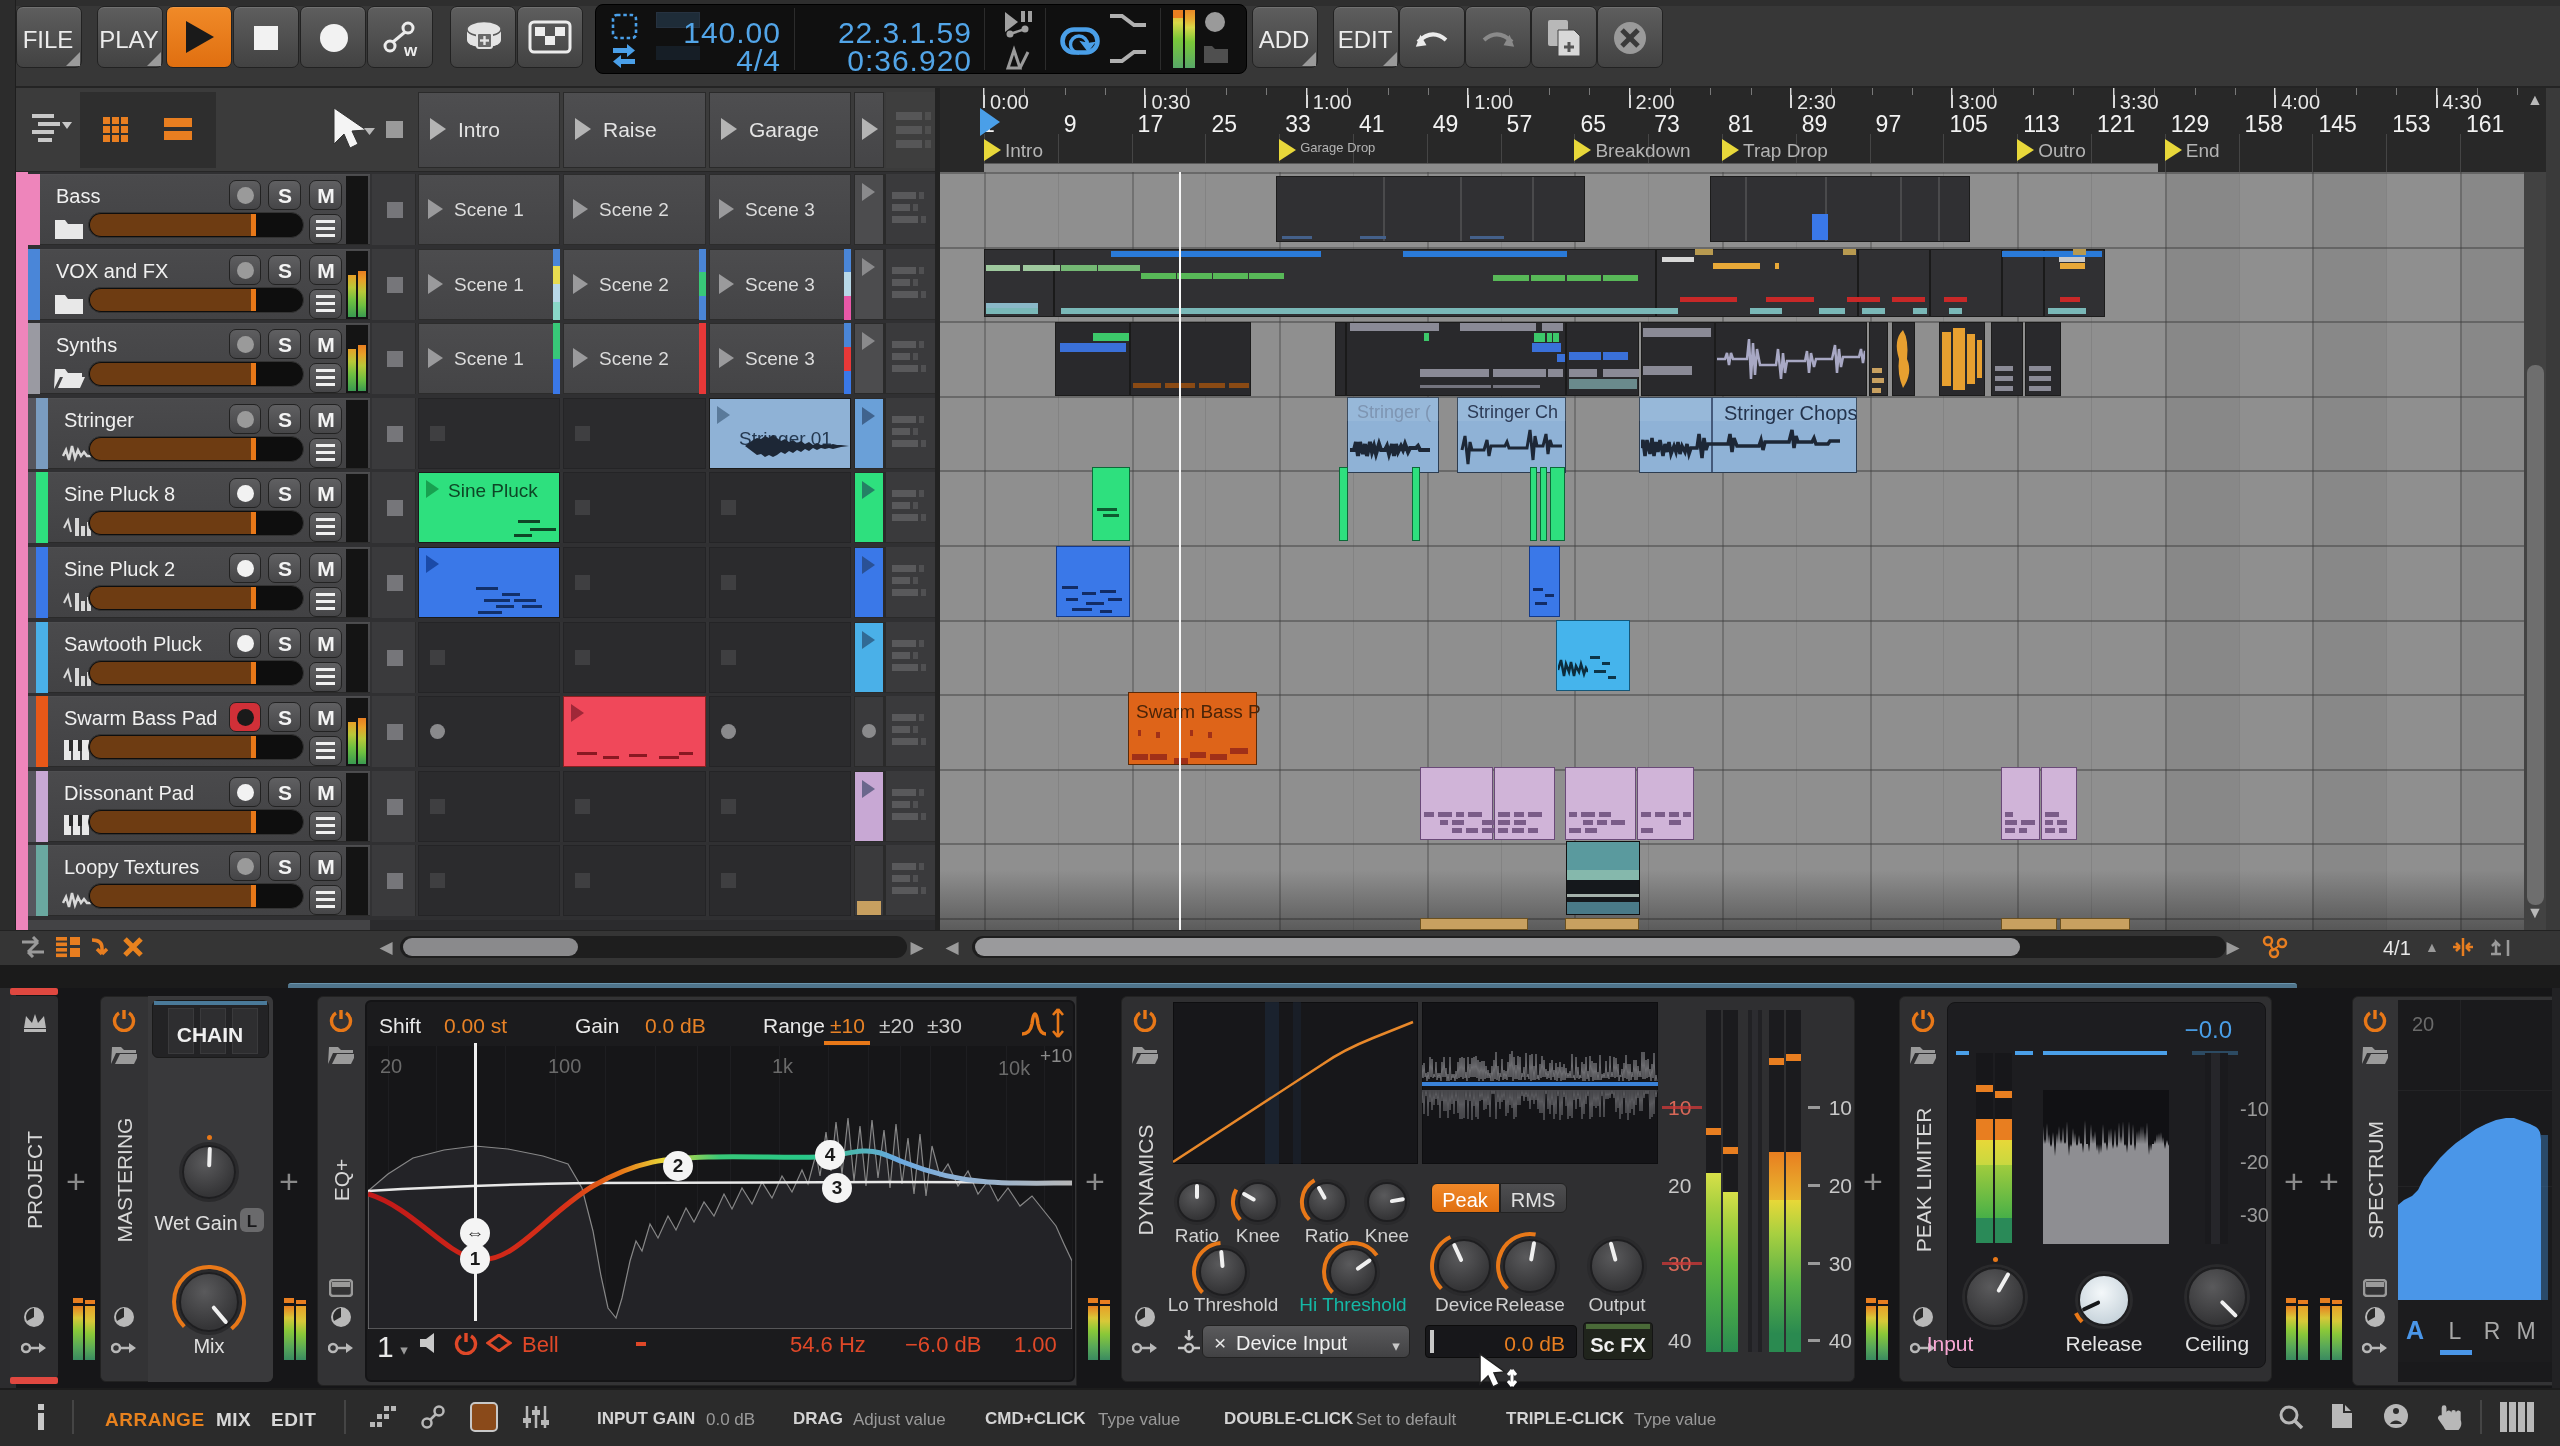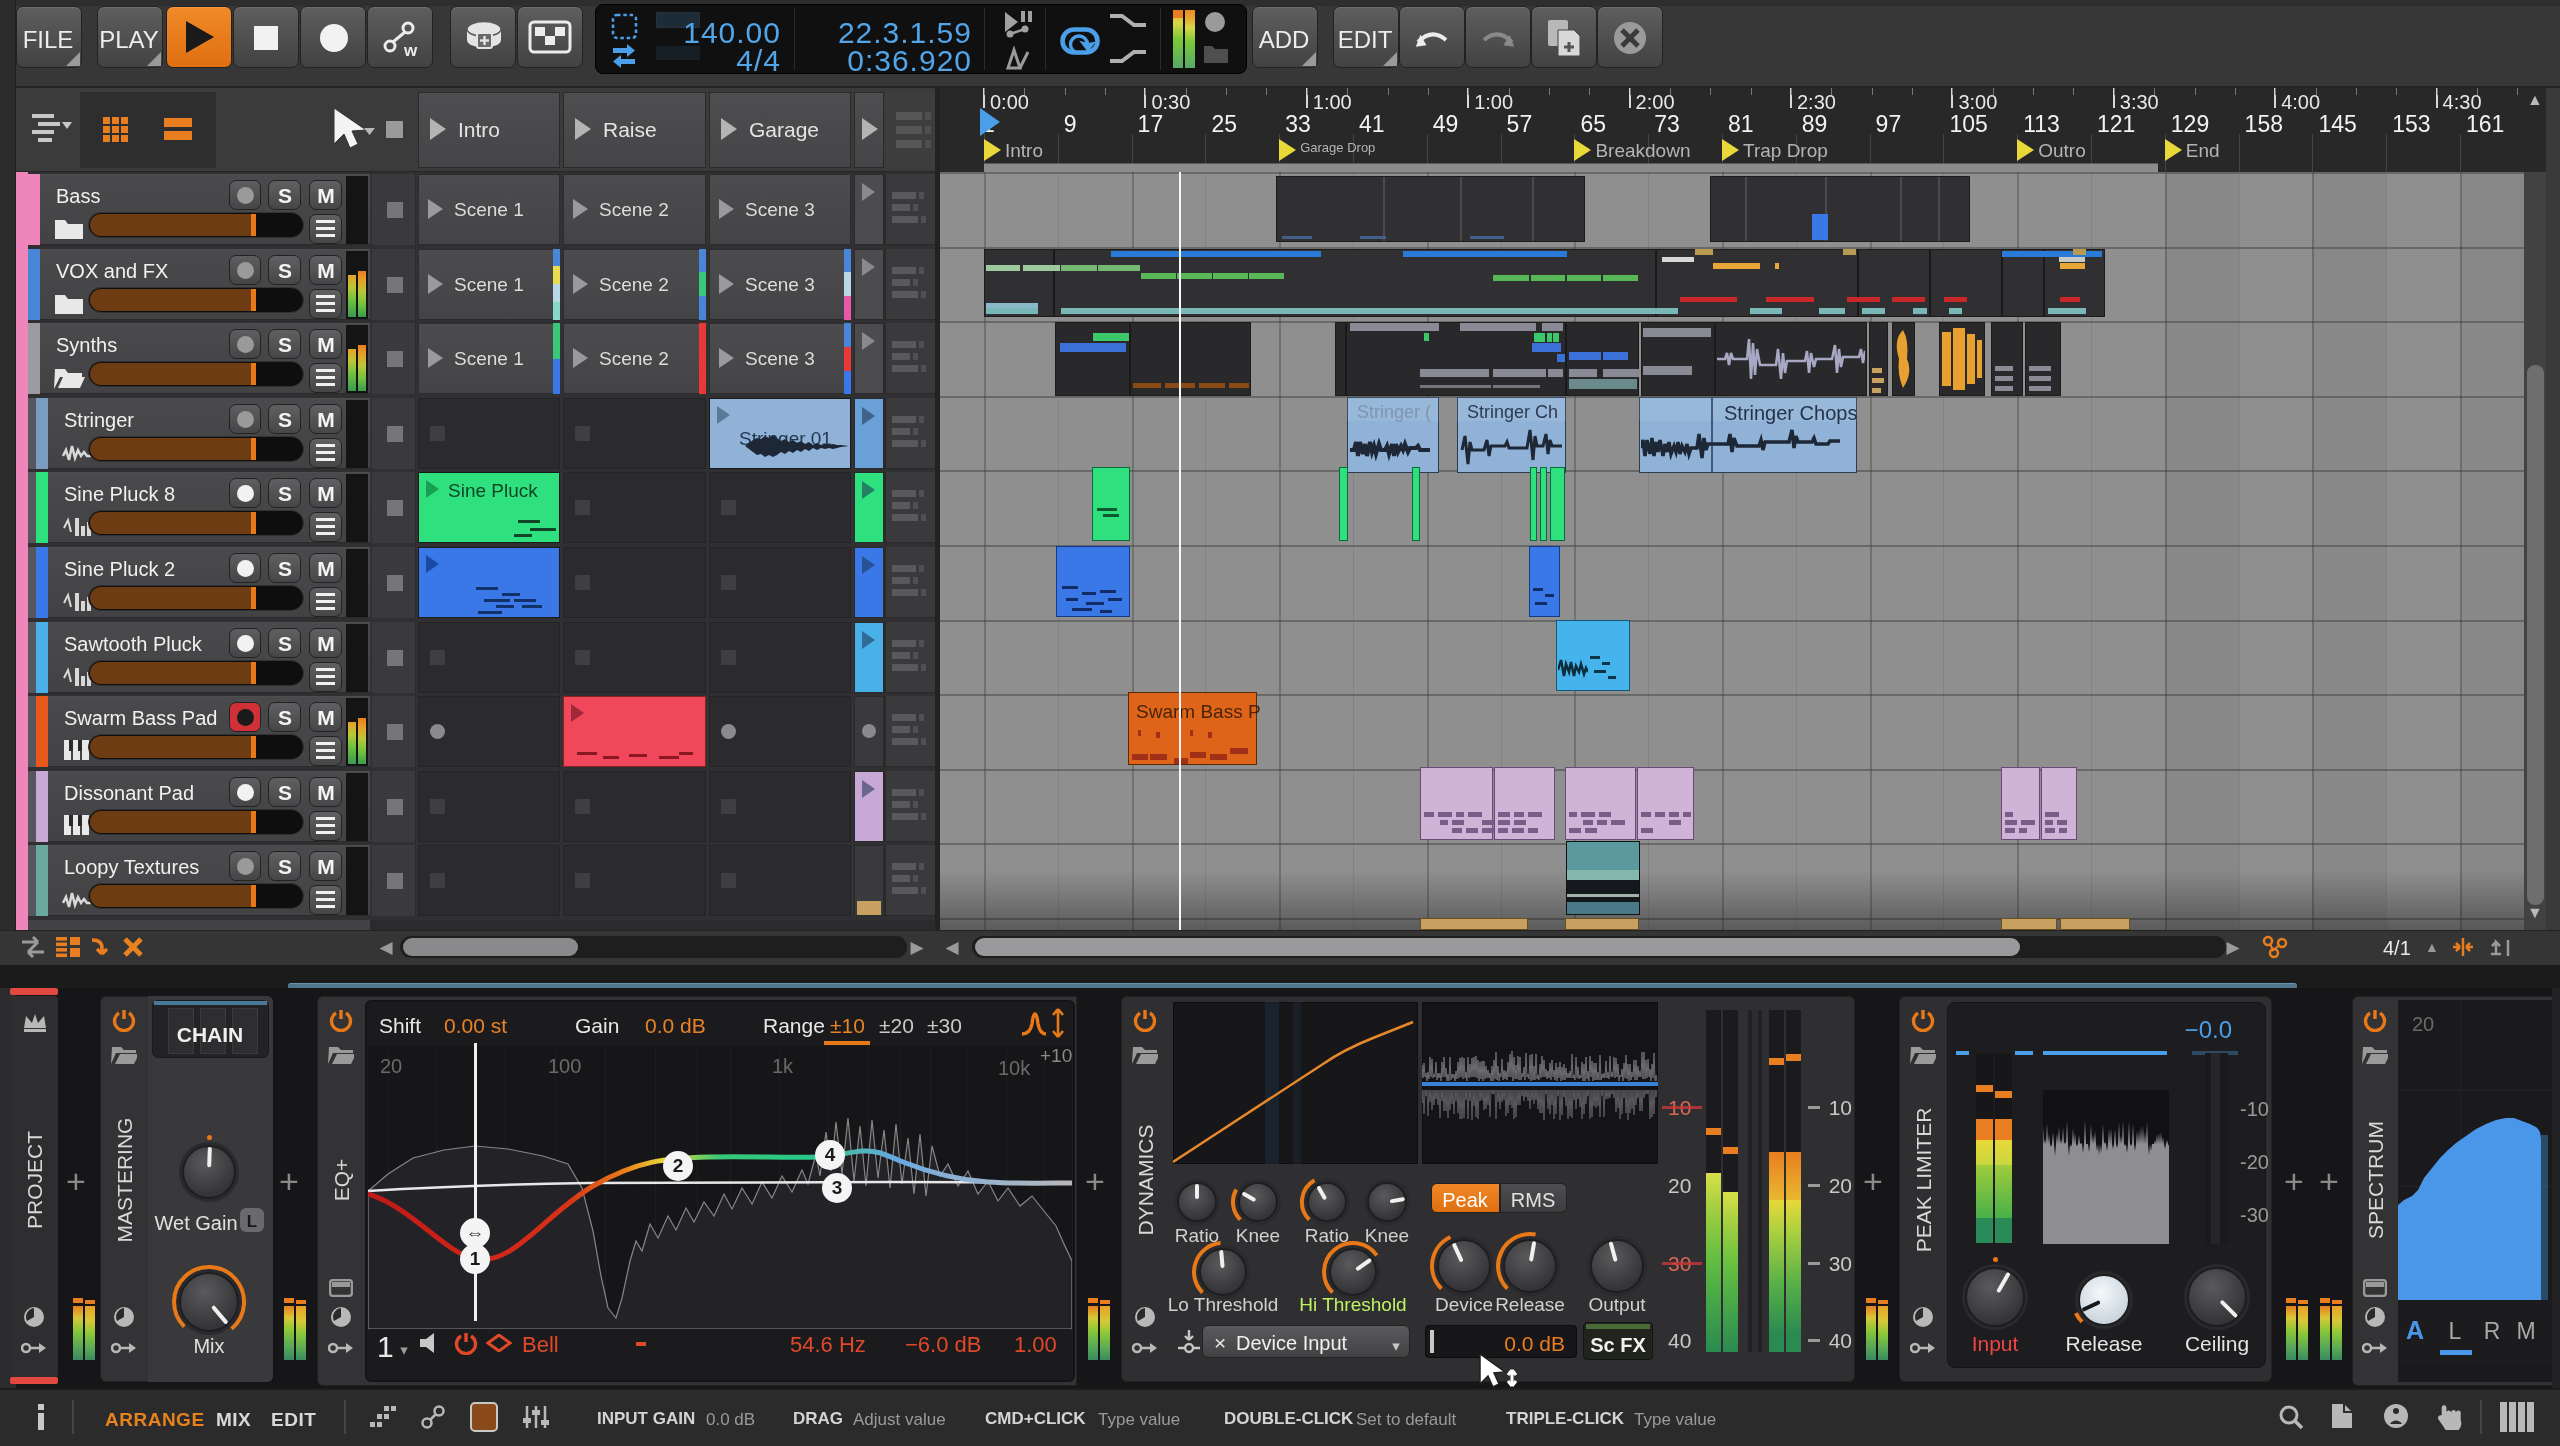--- a/index.html
+++ b/index.html
@@ -1353,21 +1353,21 @@
 <div style="position:absolute;left:1503px;top:1239px;width:54px;height:54px;border-radius:50%;background:radial-gradient(circle at 42% 32%,#5a5a5c,#353537 72%);border:2px solid #1e1e20;box-shadow:0 0 0 3px #2a2a2c;"></div>
 <svg style="position:absolute;left:1495px;top:1231px;" width="70" height="70">
 <path d="M 12.4 57.6 A 32 32 0 0 1 40.6 3.5" fill="none" stroke="#e87818" stroke-width="4"></path>
 <line x1="36.2" y1="28.4" x2="39.0" y2="12.3" stroke="#f0f0f0" stroke-width="4" stroke-linecap="round"></line>
 </svg>
 <div style="position:absolute;left:1590px;top:1239px;width:54px;height:54px;border-radius:50%;background:radial-gradient(circle at 42% 32%,#5a5a5c,#353537 72%);border:2px solid #1e1e20;box-shadow:0 0 0 3px #2a2a2c;"></div>
 <svg style="position:absolute;left:1582px;top:1231px;" width="70" height="70">
 <line x1="33.3" y1="28.5" x2="29.0" y2="12.8" stroke="#f0f0f0" stroke-width="4" stroke-linecap="round"></line>
 </svg>
 <div style="position:absolute;left:1223px;top:1295px;font-size:19px;color:#d0d0d0;font-weight:normal;white-space:nowrap;line-height:1;transform:translateX(-50%);">Lo Threshold</div>
-<div style="position:absolute;left:1353px;top:1295px;font-size:19px;color:#bef264;font-weight:normal;white-space:nowrap;line-height:1;transform:translateX(-50%);">Hi Threshold</div>
+<div style="position:absolute;left:1353px;top:1295px;font-size:19px;color:#14b8a6;font-weight:normal;white-space:nowrap;line-height:1;transform:translateX(-50%);">Hi Threshold</div>
 <div style="position:absolute;left:1464px;top:1295px;font-size:19px;color:#d0d0d0;font-weight:normal;white-space:nowrap;line-height:1;transform:translateX(-50%);">Device</div>
 <div style="position:absolute;left:1530px;top:1295px;font-size:19px;color:#d0d0d0;font-weight:normal;white-space:nowrap;line-height:1;transform:translateX(-50%);">Release</div>
 <div style="position:absolute;left:1617px;top:1295px;font-size:19px;color:#d0d0d0;font-weight:normal;white-space:nowrap;line-height:1;transform:translateX(-50%);">Output</div>
 <svg style="position:absolute;left:1176px;top:1328px;" width="26" height="26">
       <path d="M13 2 v10 m0 0 l-4 -4 m4 4 l4 -4 M13 16 a4 4 0 1 0 0.1 0 M2 20 h7 M17 20 h7" stroke="#c8c8c8" stroke-width="2.4" fill="none"></path>
     </svg>
 <div style="position:absolute;left:1202px;top:1325px;width:208px;height:33px;background:linear-gradient(#5a5a5c,#424244);border-radius:6px;border:1px solid #222;"></div>
 <div style="position:absolute;left:1214px;top:1332px;font-size:21px;color:#e8e8e8;font-weight:normal;white-space:nowrap;line-height:1;">×</div>
 <div style="position:absolute;left:1236px;top:1333px;font-size:20px;color:#f0f0f0;font-weight:normal;white-space:nowrap;line-height:1;">Device Input</div>
 <div style="position:absolute;left:1396px;top:1338px;font-size:15px;color:#c8c8c8;font-weight:normal;white-space:nowrap;line-height:1;transform:translateX(-50%);">▾</div>
@@ -1465,21 +1465,21 @@
 <div style="position:absolute;left:1993px;top:1257px;width:5px;height:5px;background:#e87818;border-radius:50%;"></div>
 <div style="position:absolute;left:2078px;top:1274px;width:52px;height:52px;border-radius:50%;background:radial-gradient(circle at 45% 35%,#f4f8fa,#c8d4dc 75%);border:2px solid #1e1e20;box-shadow:0 0 0 3px #2a2a2c;"></div>
 <svg style="position:absolute;left:2070px;top:1266px;" width="68" height="68">
 <path d="M 12.1 55.9 A 31 31 0 0 1 5.9 47.1" fill="none" stroke="#e87818" stroke-width="4"></path>
 <line x1="28.1" y1="36.7" x2="14.1" y2="43.3" stroke="#16181a" stroke-width="4" stroke-linecap="round"></line>
 </svg>
 <div style="position:absolute;left:2187px;top:1267px;width:60px;height:60px;border-radius:50%;background:radial-gradient(circle at 42% 32%,#5a5a5c,#353537 72%);border:2px solid #1e1e20;box-shadow:0 0 0 3px #2a2a2c;"></div>
 <svg style="position:absolute;left:2179px;top:1259px;" width="76" height="76">
 <line x1="43.3" y1="43.3" x2="56.4" y2="56.4" stroke="#f0f0f0" stroke-width="4" stroke-linecap="round"></line>
 </svg>
-<div style="position:absolute;left:1995px;top:1333px;font-size:21px;color:#ef4444;font-weight:normal;white-space:nowrap;line-height:1;transform:translateX(-50%);">Input</div>
+<div style="position:absolute;left:1950px;top:1333px;font-size:21px;color:#f9a8d4;font-weight:normal;white-space:nowrap;line-height:1;transform:translateX(-50%);">Input</div>
 <div style="position:absolute;left:2104px;top:1333px;font-size:21px;color:#e4e4e4;font-weight:normal;white-space:nowrap;line-height:1;transform:translateX(-50%);">Release</div>
 <div style="position:absolute;left:2217px;top:1333px;font-size:21px;color:#e4e4e4;font-weight:normal;white-space:nowrap;line-height:1;transform:translateX(-50%);">Ceiling</div>
 <div style="position:absolute;left:2284px;top:1164px;font-size:34px;color:#8a8a8a;line-height:1;">+</div>
 <div style="position:absolute;left:2319px;top:1164px;font-size:34px;color:#8a8a8a;line-height:1;">+</div>
 <div style="position:absolute;left:2286px;top:1306px;width:10px;height:54px;background:linear-gradient(#e87e20 0%,#d8c838 22%,#8ac838 45%,#58a858 75%,#3a8a60 100%);"></div>
 <div style="position:absolute;left:2298px;top:1306px;width:10px;height:54px;background:linear-gradient(#e8a028 0%,#d8c838 28%,#8ac838 52%,#58a858 80%,#3a8a60 100%);"></div>
 <div style="position:absolute;left:2286px;top:1298px;width:10px;height:5px;background:#e87e20;"></div>
 <div style="position:absolute;left:2298px;top:1300px;width:10px;height:4px;background:#e87e20;"></div>
 <div style="position:absolute;left:2320px;top:1306px;width:10px;height:54px;background:linear-gradient(#e87e20 0%,#d8c838 22%,#8ac838 45%,#58a858 75%,#3a8a60 100%);"></div>
 <div style="position:absolute;left:2332px;top:1306px;width:10px;height:54px;background:linear-gradient(#e8a028 0%,#d8c838 28%,#8ac838 52%,#58a858 80%,#3a8a60 100%);"></div>

